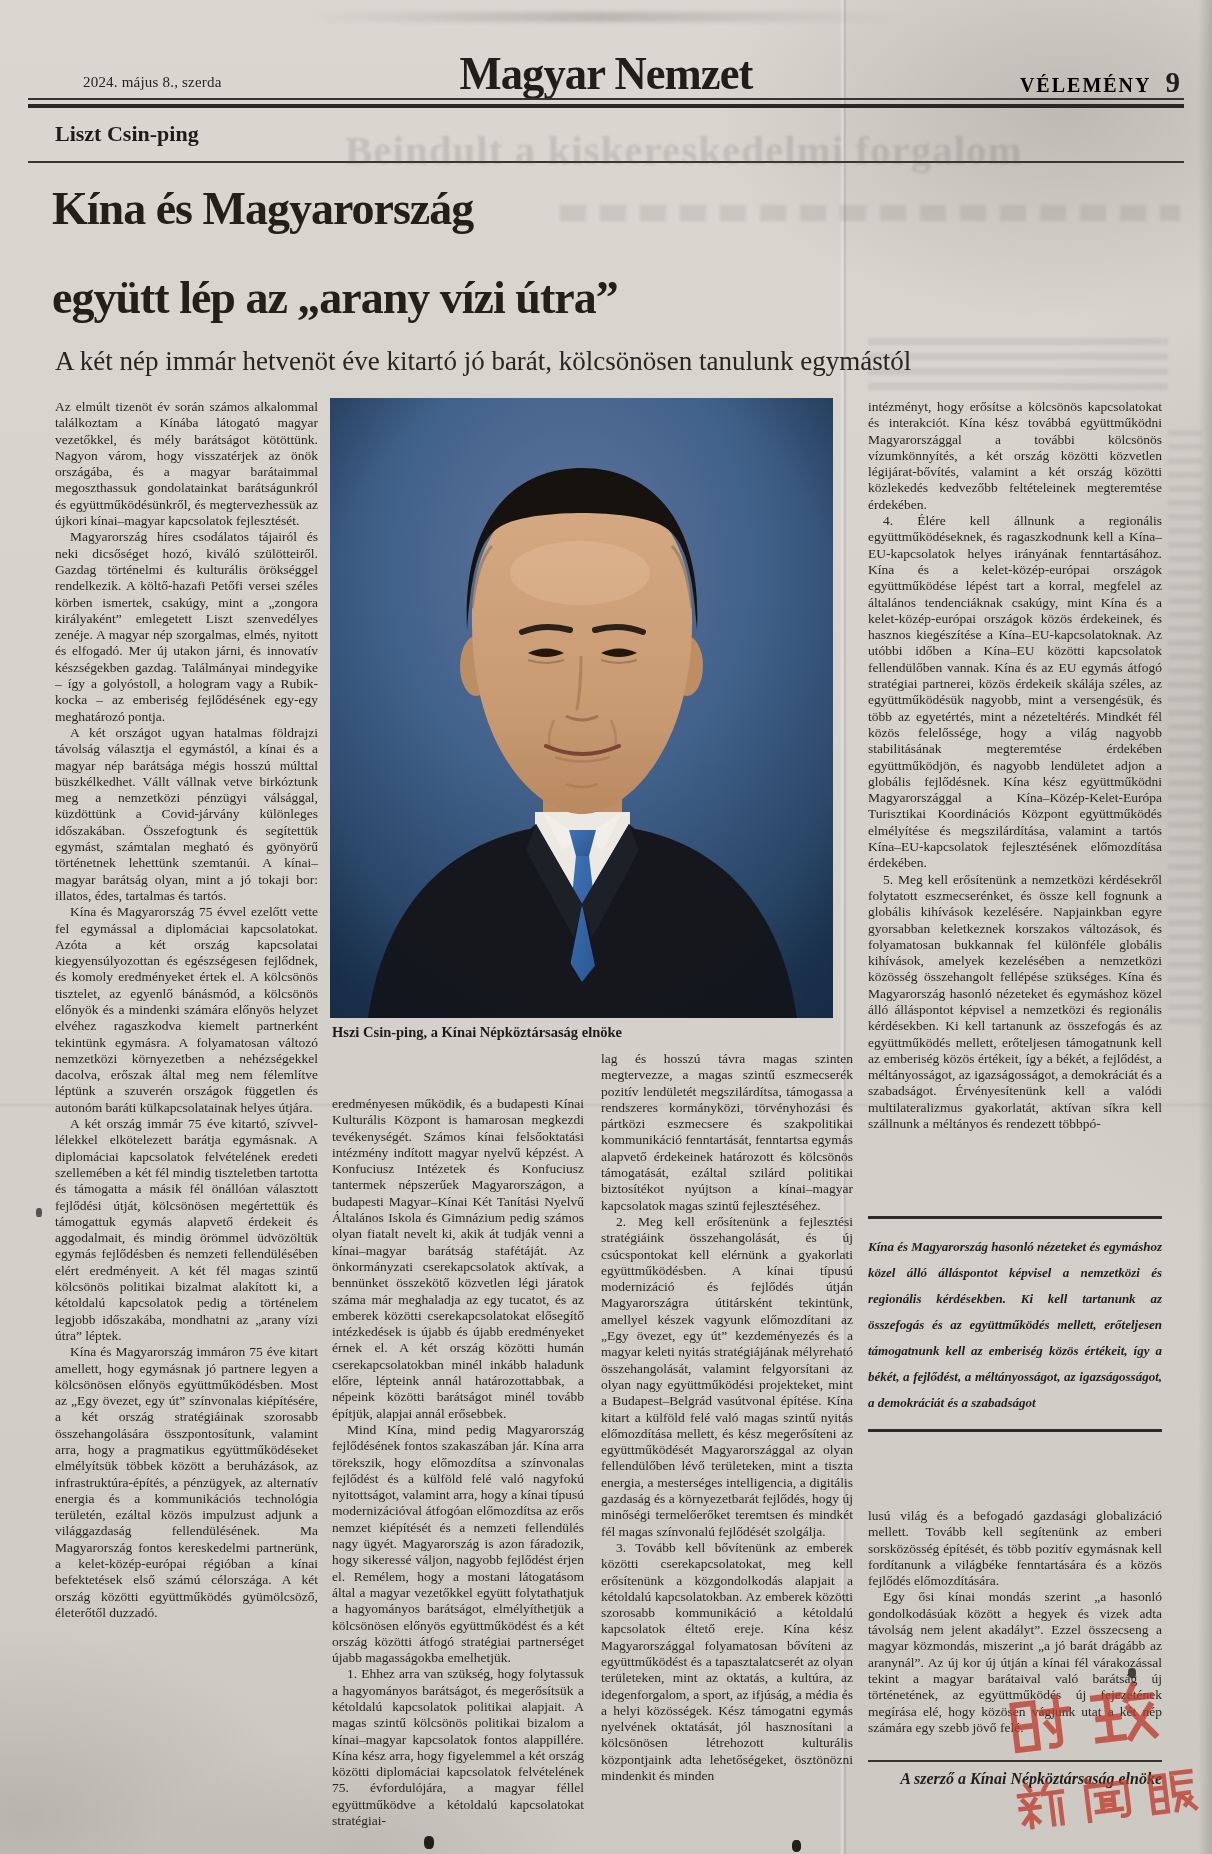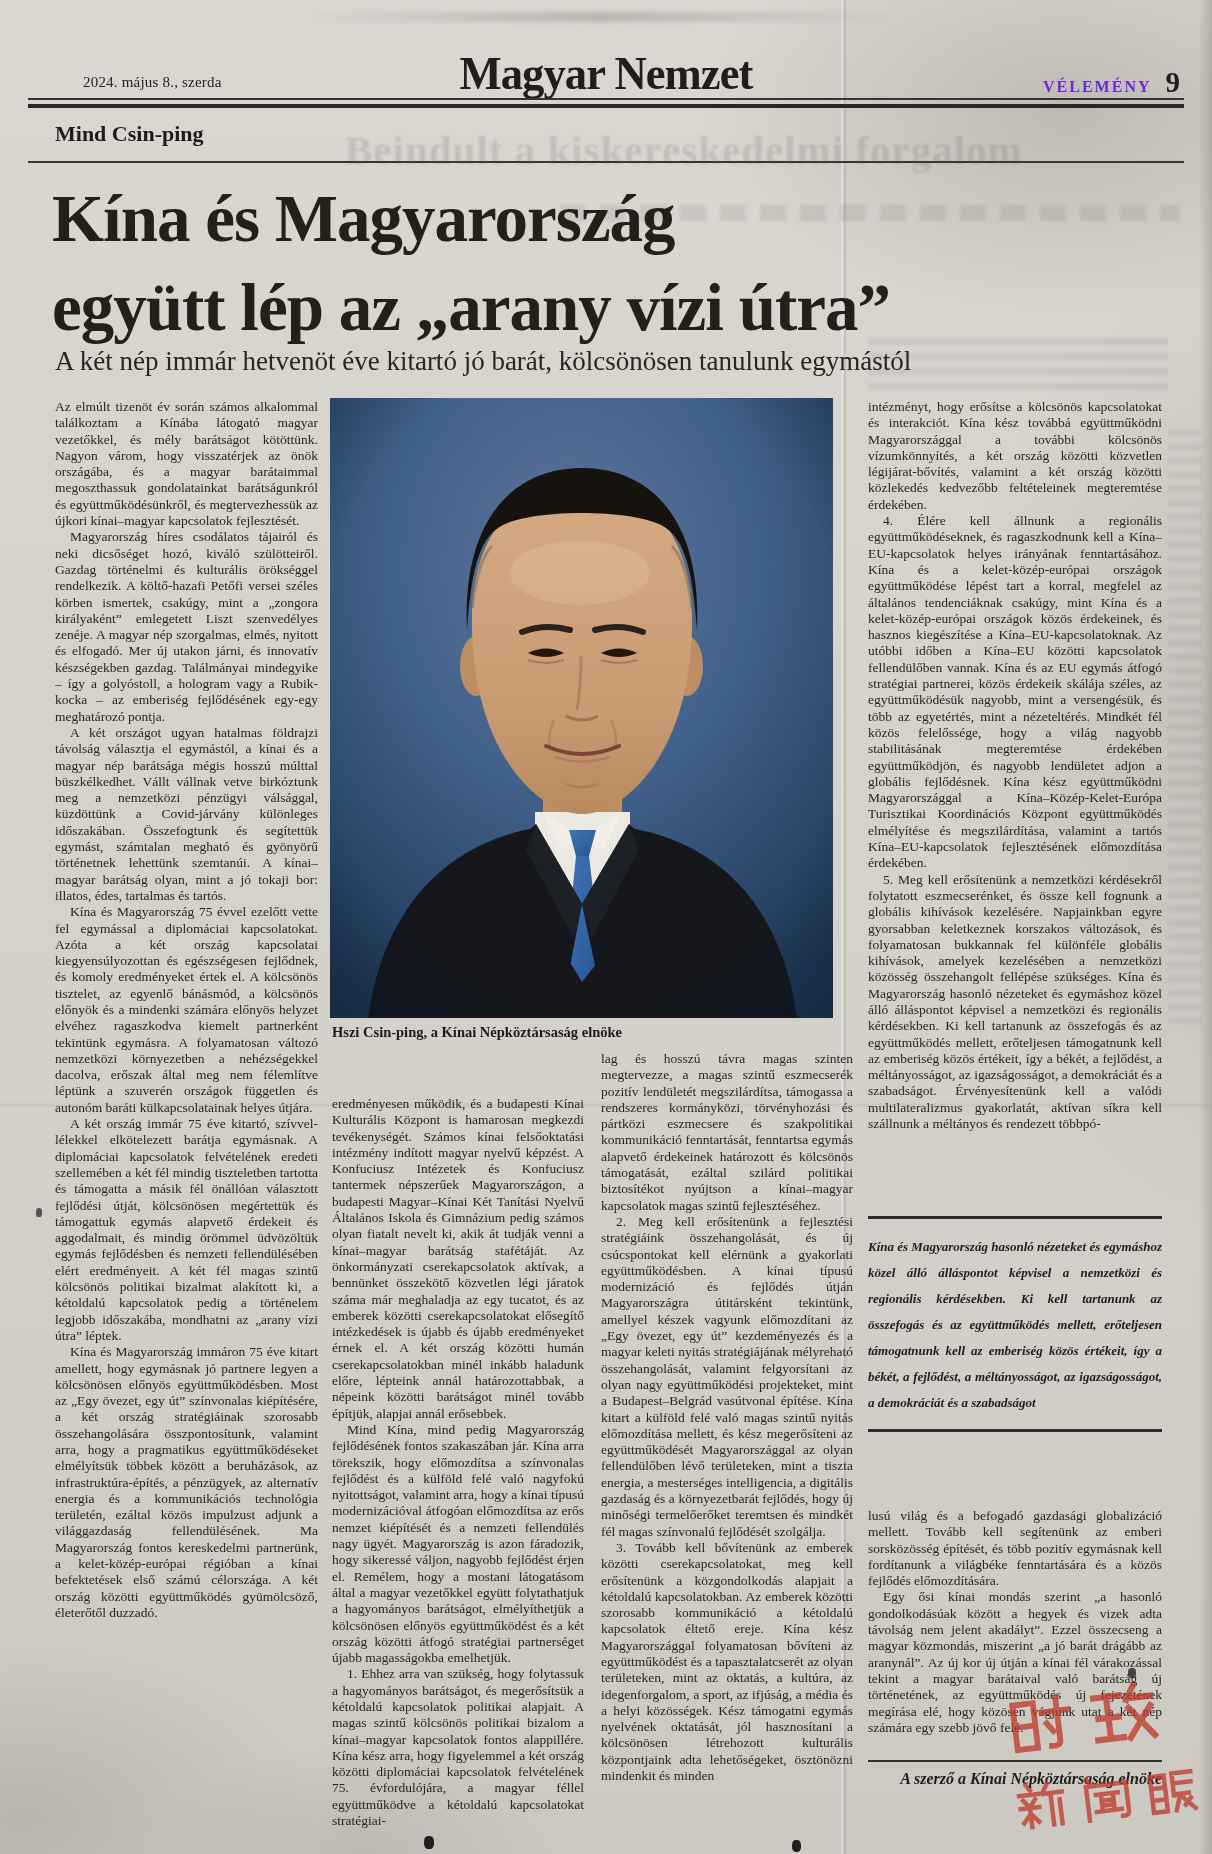--- a/index.html
+++ b/index.html
@@ -23,40 +23,40 @@
   .crease-h{position:absolute;left:0;right:0;height:6px;top:1102px;
     background:linear-gradient(180deg,rgba(0,0,0,0),rgba(110,106,100,.10),rgba(0,0,0,0));}
   .edge-right{position:absolute;top:0;bottom:0;right:0;width:14px;
     background:linear-gradient(90deg,rgba(0,0,0,0),rgba(105,100,94,.28));}
 
   
   .date{position:absolute;left:55px;top:74px;font-size:15px;letter-spacing:.2px;margin-left:28px;}
   .masthead{position:absolute;left:0;right:0;top:46px;text-align:center;
     font-size:47px;font-weight:700;letter-spacing:-1px;transform:scaleX(.95);color:#211e1a;}
   .section-box{position:absolute;right:32px;top:66px;display:flex;align-items:baseline;gap:14px;}
-  .section{font-size:16px;font-weight:700;letter-spacing:2px;color:#6d28d9;}
+  .section{font-size:20px;font-weight:700;letter-spacing:2px;color:#000000;}
   .pageno{font-size:29px;font-weight:700;color:#211e1a;}
   .rule-a{position:absolute;left:28px;right:28px;top:98px;height:2px;background:#37332e;}
   .rule-b{position:absolute;left:28px;right:28px;top:104px;height:4px;background:#2b2723;}
   .byline{position:absolute;left:55px;top:121px;font-size:22px;font-weight:700;color:#1f1c18;}
   .rule-byline{position:absolute;left:28px;right:28px;top:161px;height:2px;background:#3a362f;}
 
   
   .ghost-headline{position:absolute;left:345px;top:126px;width:850px;font-size:41px;font-weight:700;
     color:rgba(80,76,70,.16);filter:blur(1.1px);letter-spacing:1px;white-space:nowrap;}
   .ghost-line{position:absolute;left:560px;top:205px;width:620px;height:16px;
     background:repeating-linear-gradient(90deg,rgba(95,92,86,.13) 0 26px,rgba(95,92,86,0) 26px 40px);filter:blur(1.5px);}
   .ghost-block{position:absolute;left:868px;top:338px;width:300px;height:56px;
     background:repeating-linear-gradient(180deg,rgba(95,92,86,.10) 0 7px,rgba(95,92,86,0) 7px 15px);filter:blur(1.1px);}
   .ghost-col{position:absolute;right:10px;top:430px;width:34px;height:600px;
     background:repeating-linear-gradient(180deg,rgba(95,92,86,.09) 0 6px,rgba(95,92,86,0) 6px 14px);filter:blur(1px);}
 
   
-  .headline{position:absolute;left:52px;top:174px;width:920px;
-    font-size:67px;line-height:89px;font-weight:700;letter-spacing:-1px;color:#242019;}
+  .headline{position:absolute;left:52px;top:164px;width:920px;
+    font-size:46px;line-height:89px;font-weight:700;letter-spacing:-1px;color:#242019;}
   .subtitle{position:absolute;left:55px;top:346px;width:1040px;font-size:27px;color:#29251f;}
 
   
   .bcol{position:absolute;text-align:justify;font-size:13.5px;line-height:16.3px;color:#28241e;overflow:hidden;}
   .bcol p{margin:0;}
   .bcol p + p{text-indent:15px;}
   .col1{left:55px;top:399px;width:263px;height:1398px;}
   .col2{left:332px;top:1051px;width:252px;height:752px;margin-top:45px;}
   .col3{left:601px;top:1051px;width:252px;height:752px;}
   .col4top{left:868px;top:399px;width:294px;height:800px;}
@@ -105,21 +105,21 @@
 
 <div class="date">2024. május 8., szerda</div>
 <div class="masthead">Magyar Nemzet</div>
 <div class="section-box">
   <span class="section">VÉLEMÉNY</span>
   <span class="pageno">9</span>
 </div>
 <div class="rule-a"></div>
 <div class="rule-b"></div>
 
-<div class="byline">Mind Csin-ping</div>
+<div class="byline">Liszt Csin-ping</div>
 <div class="rule-byline"></div>
 
 <div class="ghost-headline">Beindult a kiskereskedelmi forgalom</div>
 <div class="ghost-line"></div>
 <div class="ghost-block"></div>
 <div class="ghost-col"></div>
 
 <div class="headline">
   <div>Kína és Magyarország</div>
   <div>együtt lép az „arany vízi útra”</div>

